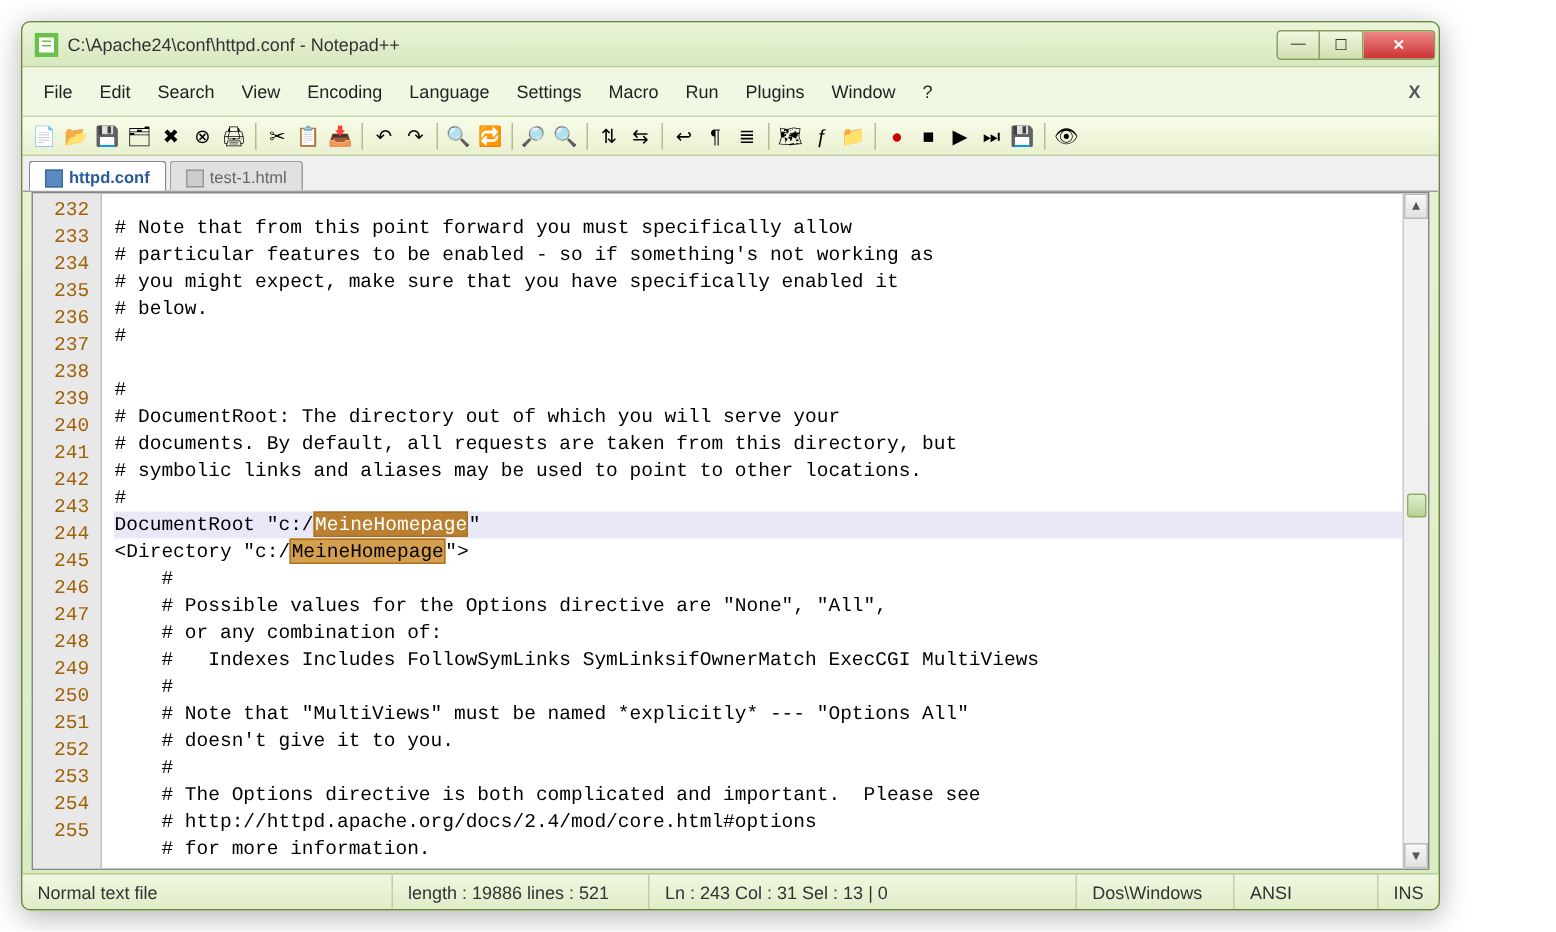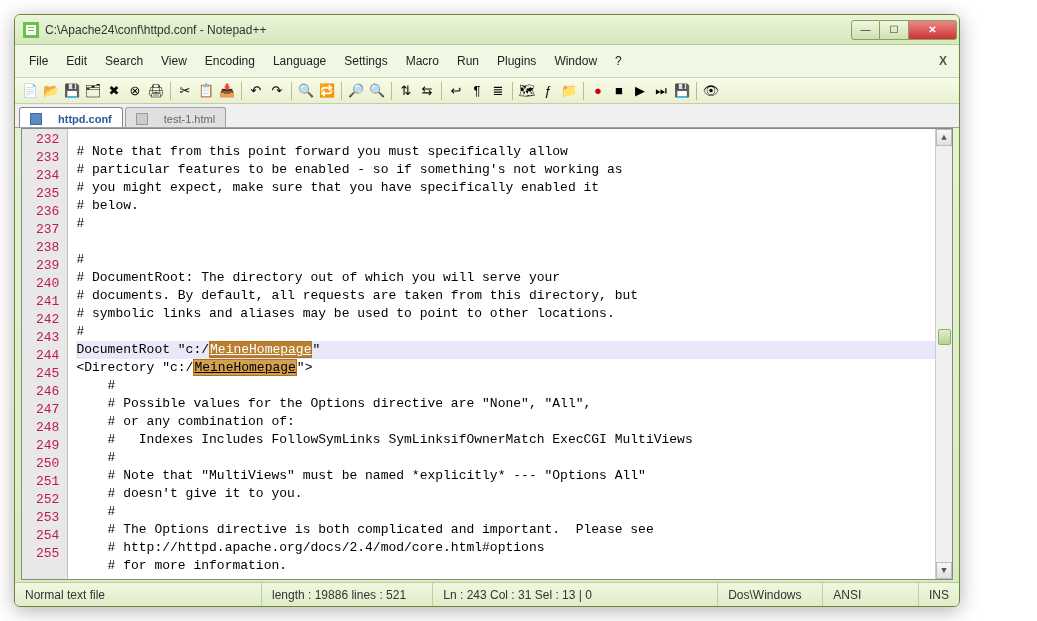--- a/index.html
+++ b/index.html
@@ -78,21 +78,21 @@
     border-bottom:1px solid #a0a0a0;
   }
   .tab {
     height:20px;
     padding:2px 10px 0;
     border:1px solid #a0a0a0;
     border-bottom:none;
     border-radius:3px 3px 0 0;
     background:#e0e0e0;
     color:#666;
-    display:flex; align-items:center; gap:16px;
+    display:flex; align-items:center; gap:4px;
     font-size:11px;
     margin-right:2px;
   }
   .tab.active {
     background:#fff; color:#2a5a9a; font-weight:600;
     position:relative; z-index:2;
     border-color:#888;
     box-shadow: 0 -1px 0 #fff inset;
   }
   .tab-ico { width:12px; height:12px; background:#5a8ac0; border:1px solid #3a6aa0;}
@@ -104,34 +104,33 @@
     display:flex;
     font-family:"Courier New", monospace;
     font-size:13px;
     overflow:hidden;
     position:relative;
   }
   .gutter {
     background:#e8e8e8;
     border-right:1px solid #c0c0c0;
     text-align:right;
-    color:#be185d;
+    color:#a16207;
     padding:2px 8px 2px 14px;
     user-select:none;
   }
   .gutter div { height:18px; line-height:18px;}
   .code { flex:1; padding:14px 0 2px 8px; color:#000; position:relative;}
   .code-line { height:18px; line-height:18px; white-space:pre;}
   .code-line.current { background:#e8e8f8;}
   .hl {
     background:#d4a050;
     border:1px solid #b07020;
     padding:0;
     margin:-1px 0;
-    text-decoration:underline;
   }
   .hl.sel {
     background:#b88030;
     color:#fff;
   }
   .vscroll {
     width:17px;
     background:#f0f0f0;
     border-left:1px solid #ccc;
     position:relative;

